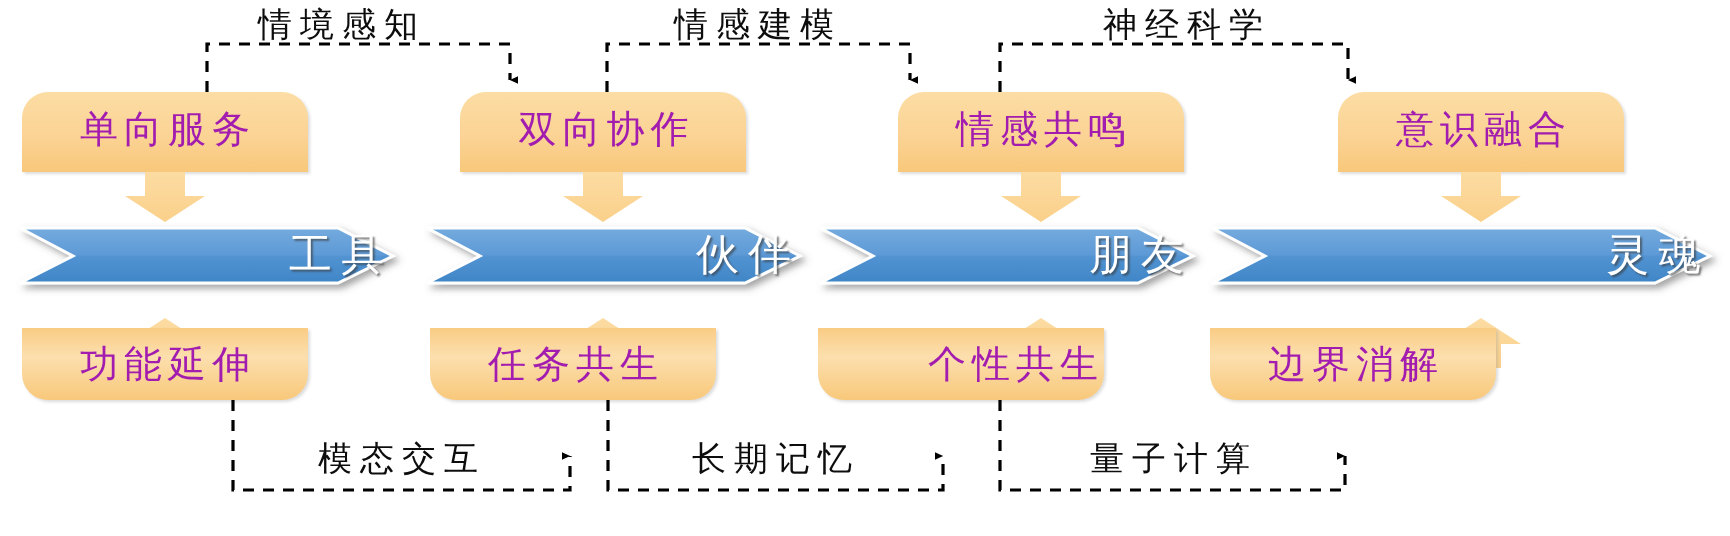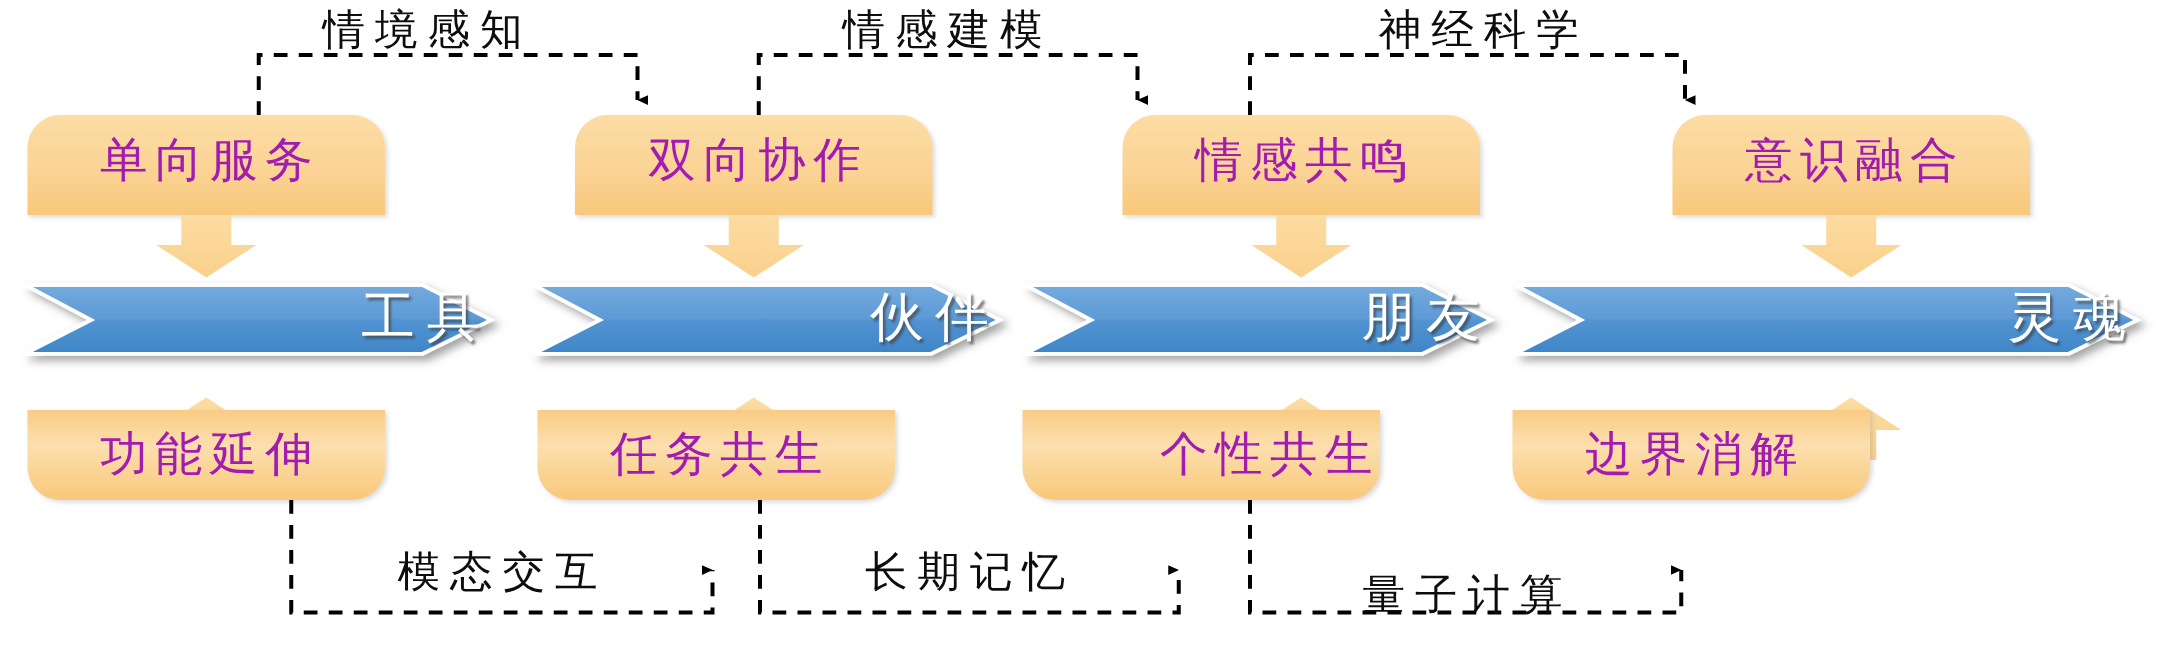--- a/index.html
+++ b/index.html
@@ -148,15 +148,15 @@
   <div class="boxlabel" style="left:430px;top:345px;width:286px;padding-left:6px;box-sizing:border-box;">任务共生</div>
   <div class="boxlabel" style="left:818px;top:345px;width:286px;padding-left:6px;box-sizing:border-box;text-align:right;">个性共生</div>
   <div class="boxlabel" style="left:1210px;top:345px;width:286px;padding-left:6px;box-sizing:border-box;">边界消解</div>
 
   <div class="connlabel" style="left:192px;top:8px;width:300px;">情境感知</div>
   <div class="connlabel" style="left:608px;top:8px;width:300px;">情感建模</div>
   <div class="connlabel" style="left:1022px;top:8px;width:330px;">神经科学</div>
 
   <div class="connlabel" style="left:608px;top:442px;width:336px;">长期记忆</div>
   <div class="connlabel" style="left:234px;top:442px;width:336px;">模态交互</div>
-  <div class="connlabel" style="left:1002px;top:442px;width:344px;margin-top:18px;">量子计算</div>
+  <div class="connlabel" style="left:1002px;top:442px;width:344px;">量子计算</div>
 
 </div>
 
 </body></html>

